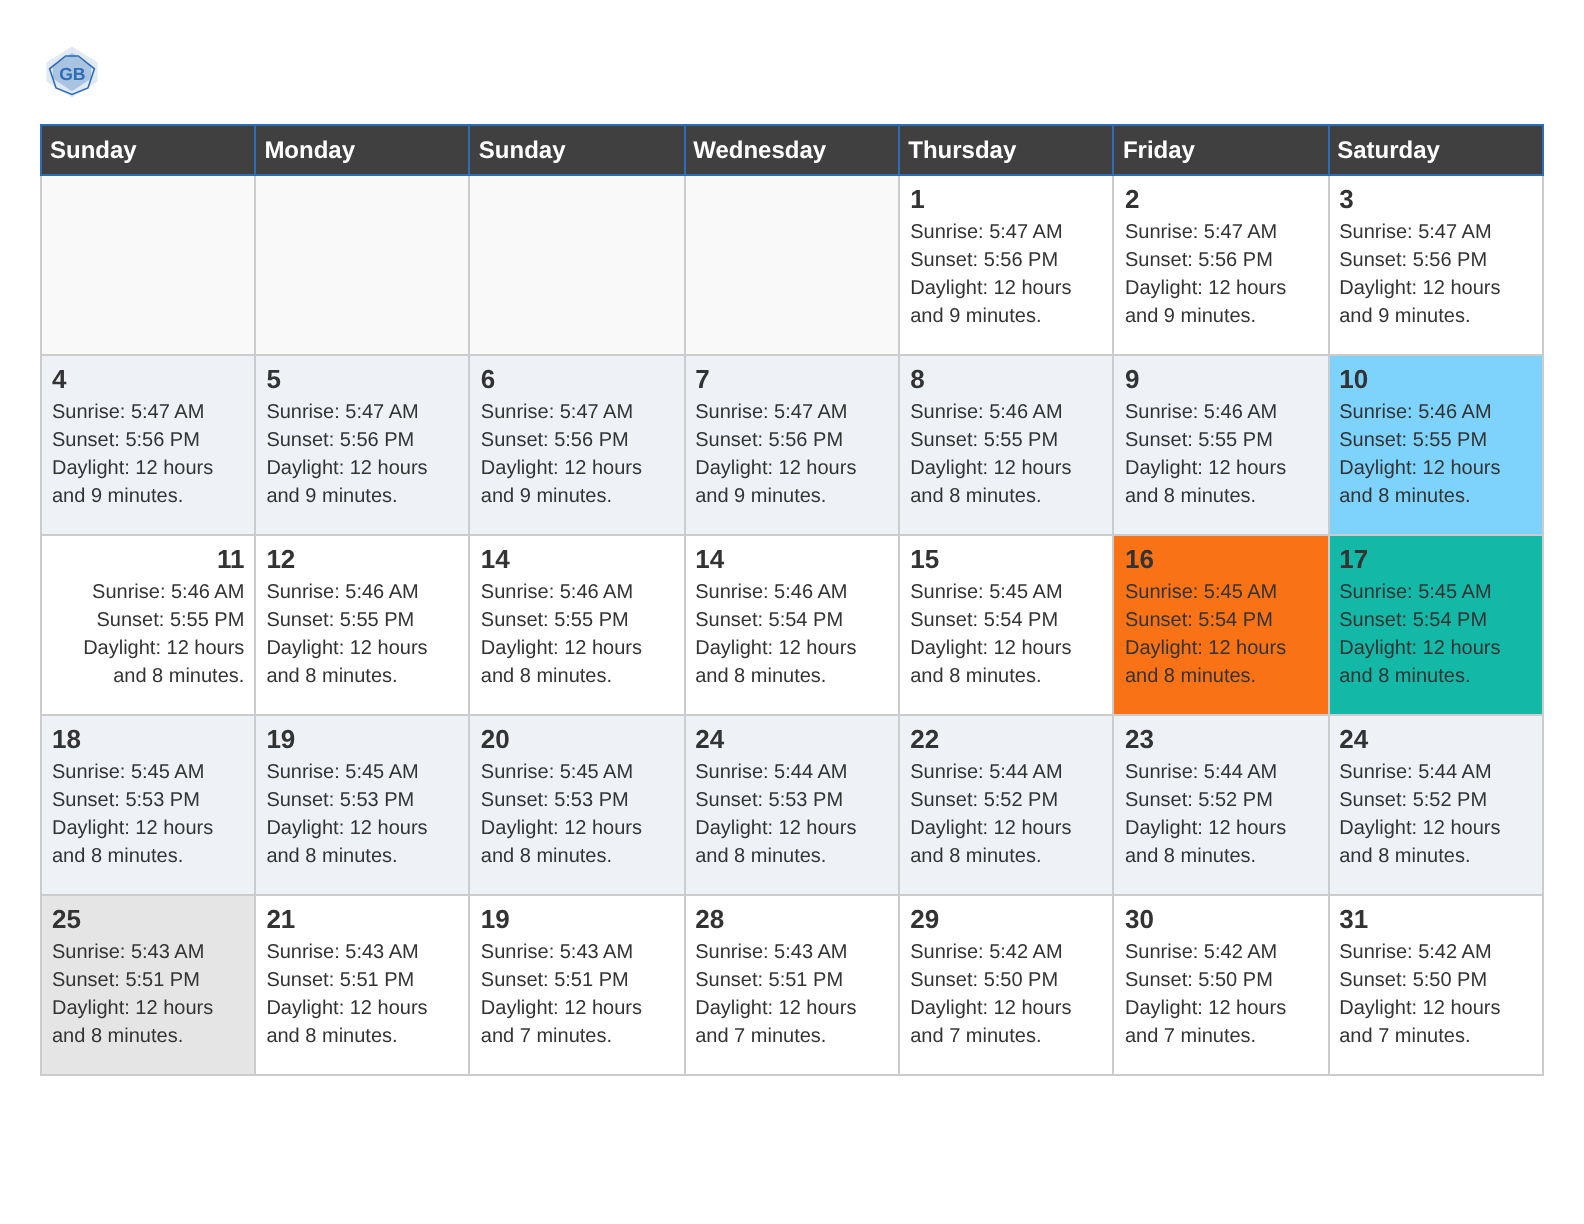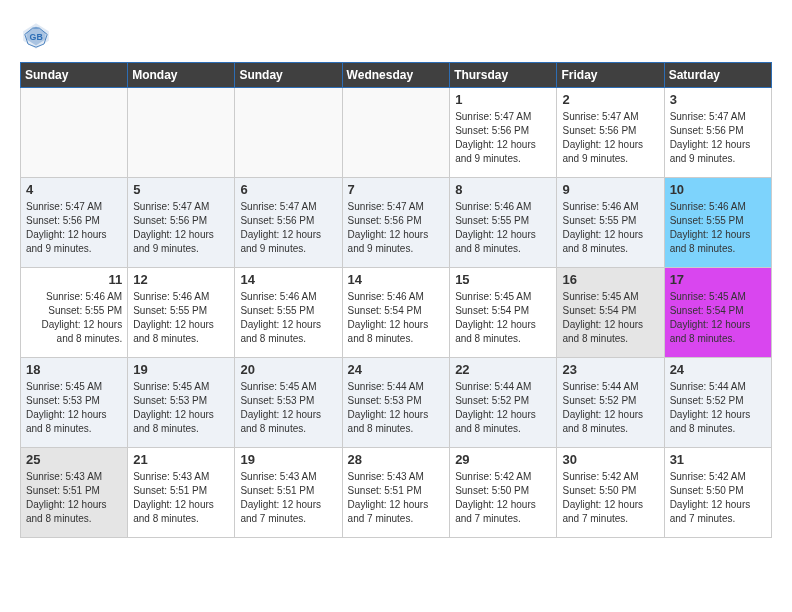--- a/index.html
+++ b/index.html
@@ -226,28 +226,28 @@
 Daylight: 12 hours
 and 8 minutes.</div>
         </td>
         <td style="background: rgb(255, 255, 255);">
           <span class="day-num">15</span>
           <div class="day-info" style="white-space: pre-line;">Sunrise: 5:45 AM
 Sunset: 5:54 PM
 Daylight: 12 hours
 and 8 minutes.</div>
         </td>
-        <td style="background: #e5e5e5; margin-top: 35px;">
+        <td style="background: #f97316; margin-top: 35px;">
           <span class="day-num">16</span>
           <div class="day-info" style="white-space: pre-line;">Sunrise: 5:45 AM
 Sunset: 5:54 PM
 Daylight: 12 hours
 and 8 minutes.</div>
         </td>
-        <td style="background: #d946ef;">
+        <td style="background: #14b8a6;">
           <span class="day-num">17</span>
           <div class="day-info" style="white-space: pre-line;">Sunrise: 5:45 AM
 Sunset: 5:54 PM
 Daylight: 12 hours
 and 8 minutes.</div>
         </td>
       </tr>
       <tr>
         <td style="background: rgb(238, 242, 247);">
           <span class="day-num">18</span>

